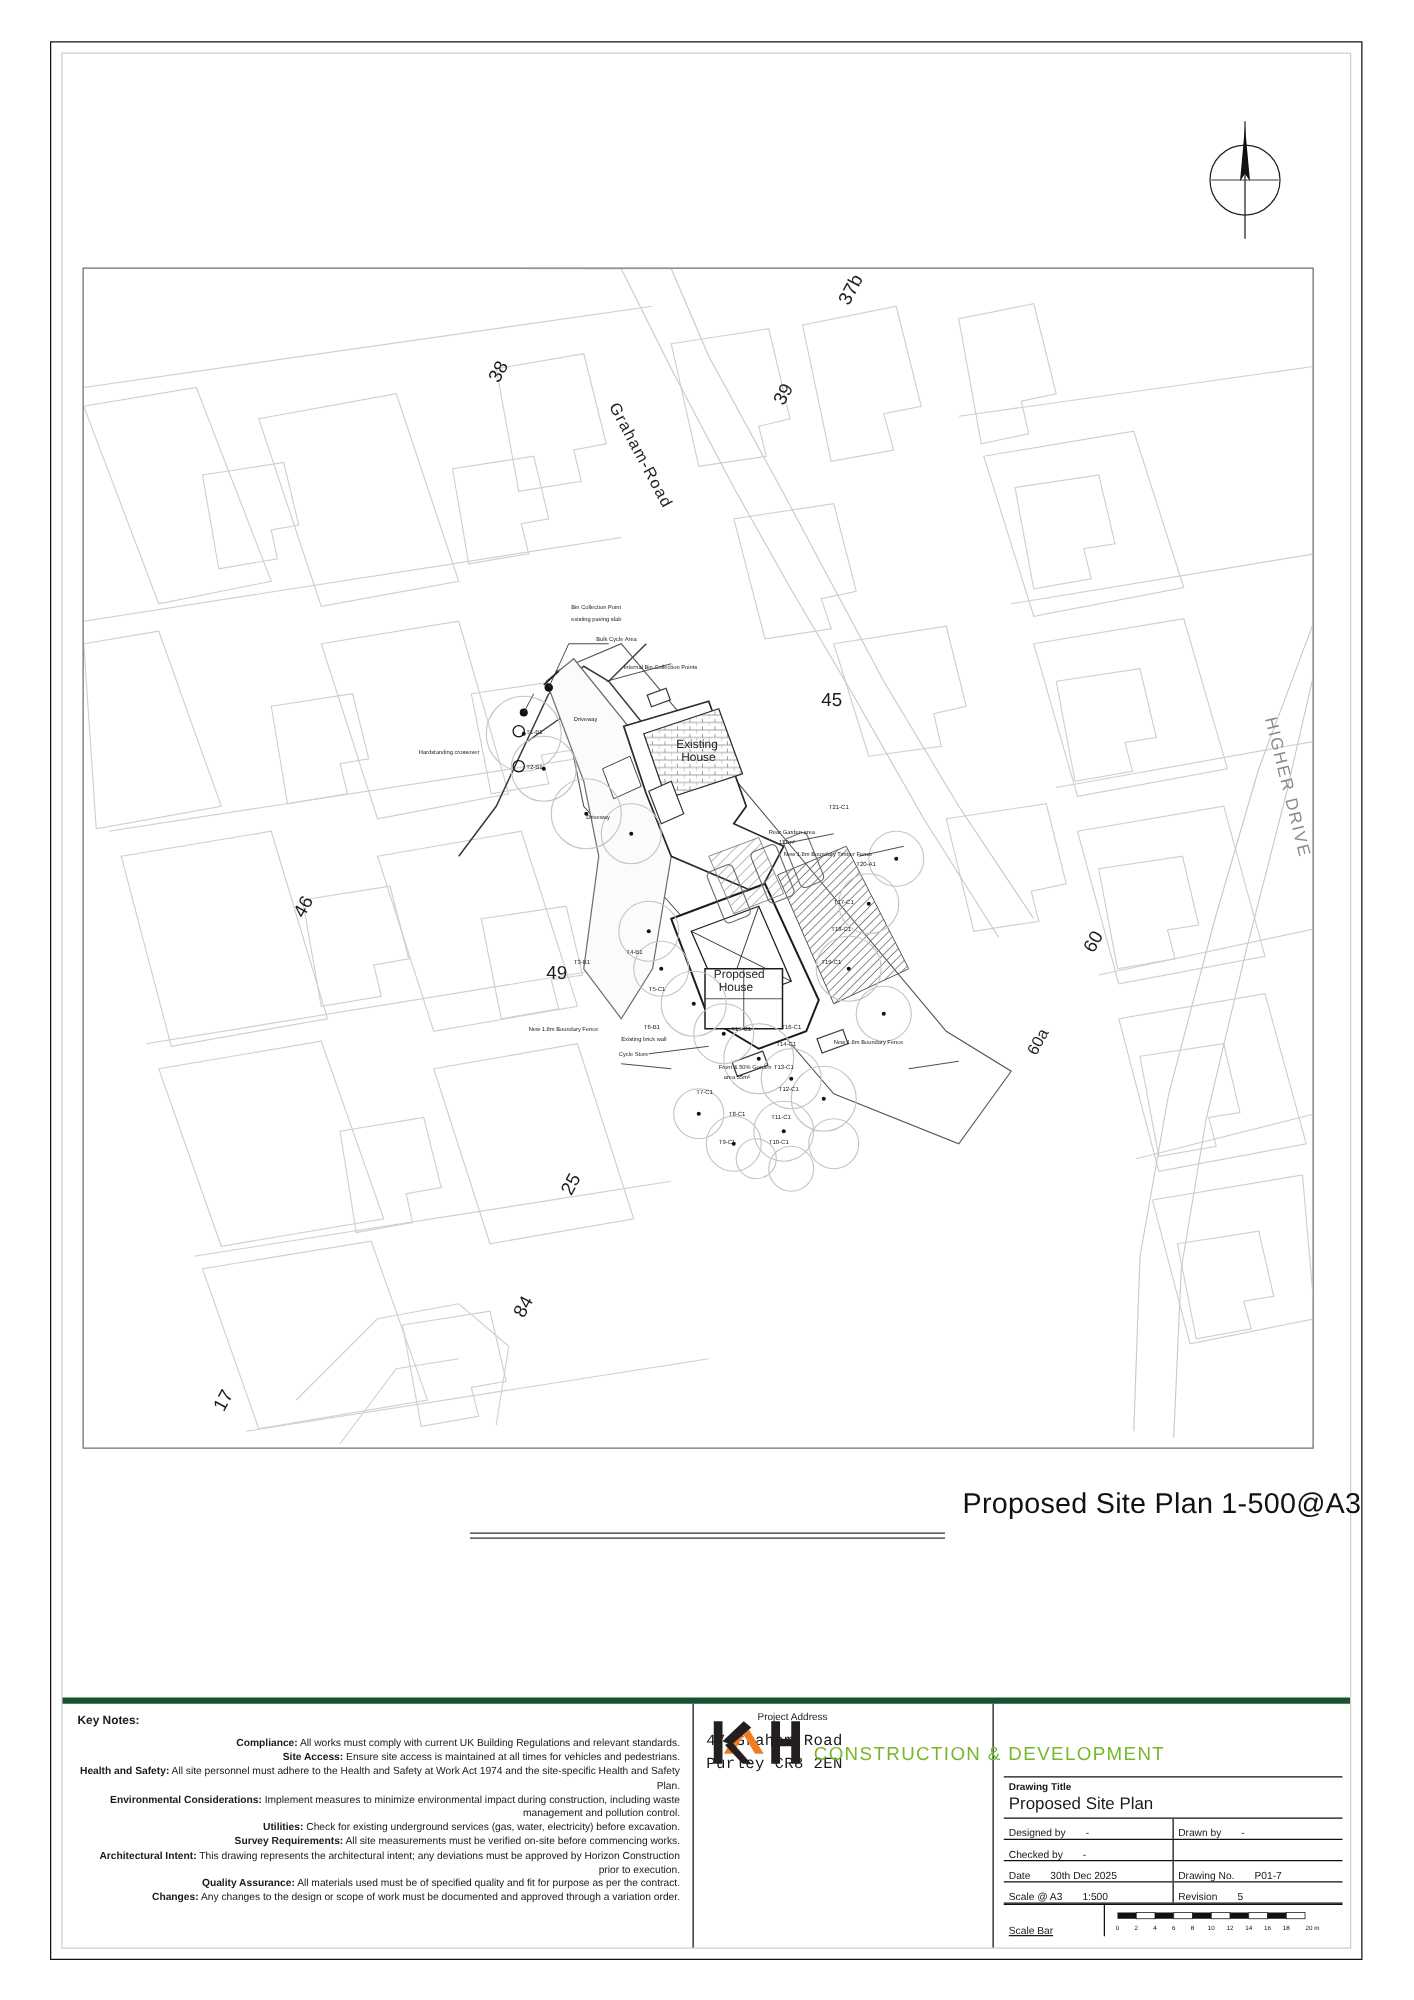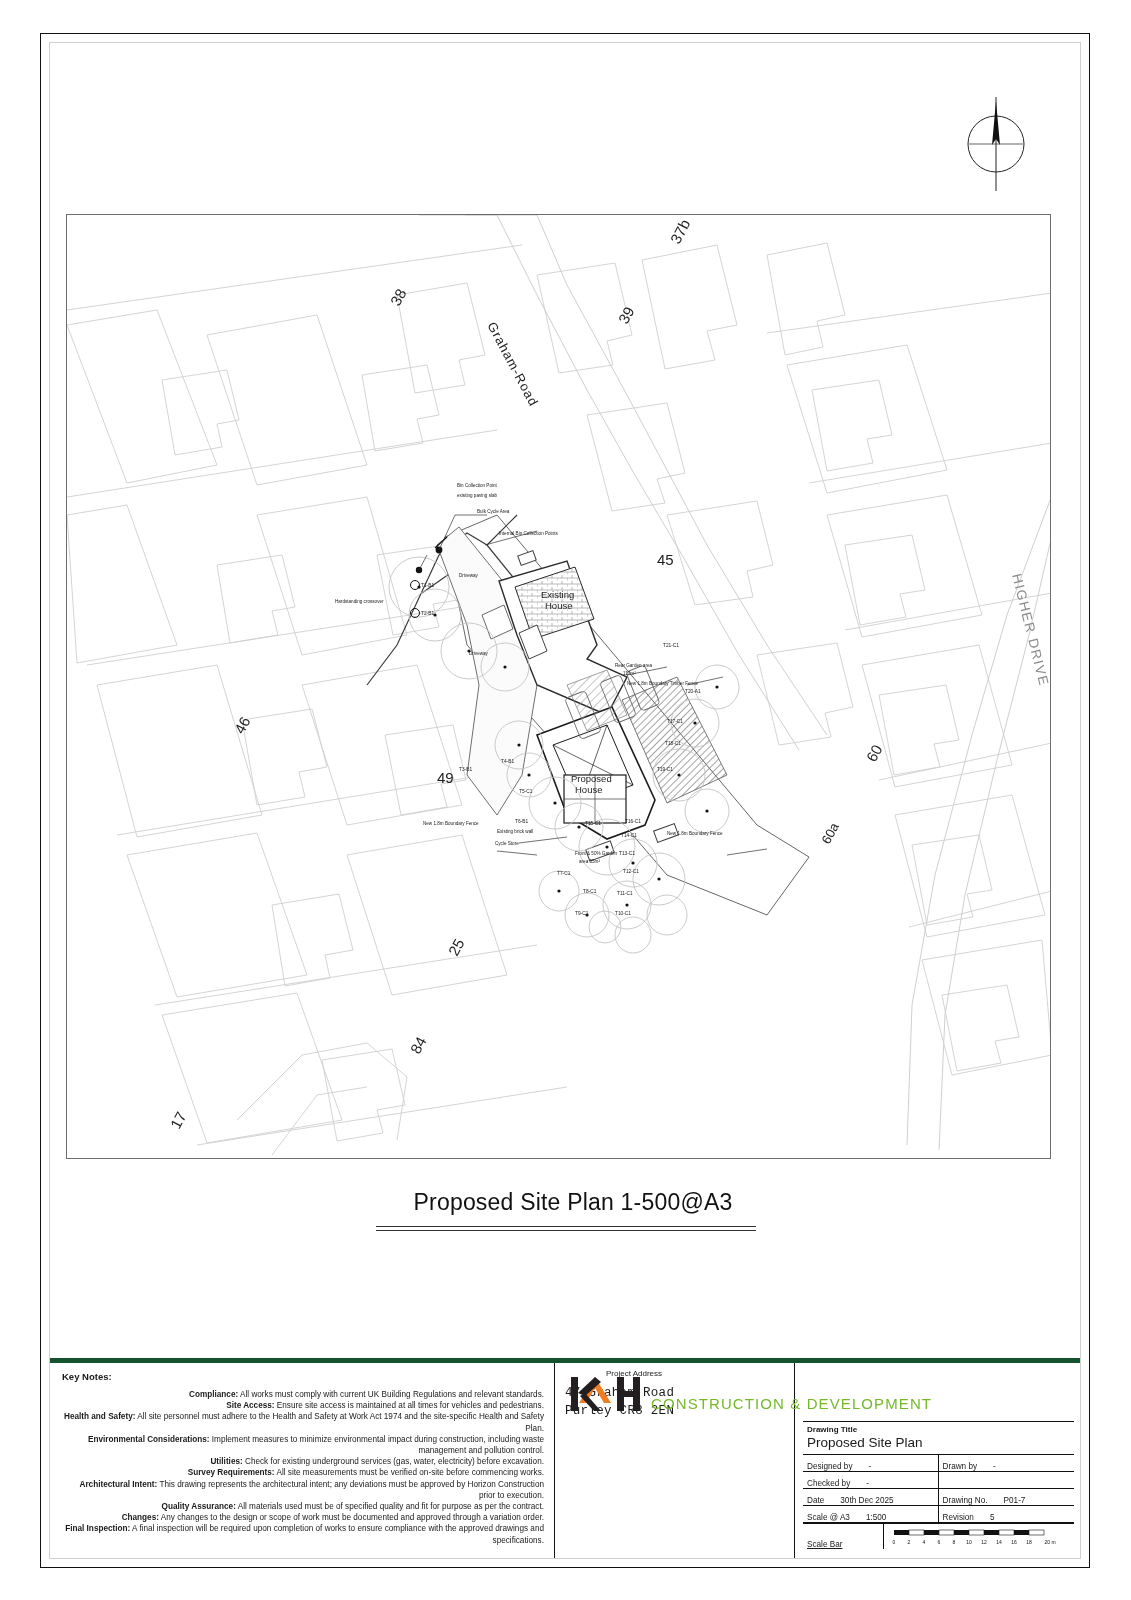--- a/index.html
+++ b/index.html
@@ -36,21 +36,21 @@
     width:985px; height:945px;
     border:1.5px solid #6d6d6d;
     overflow:hidden;
     background:#fff;
   }
   .plan-svg { position:absolute; left:0; top:0; }
 
   
   .plan-title {
     position:absolute; left:16px; right:0; top:1155px;
-    text-align:center;
+    text-align:right;
     font-size:23px;
     letter-spacing:.2px;
     color:#111;
   }
   .plan-title-rule {
     position:absolute; left:335px; top:1192px; width:380px;
     border-bottom:1px solid #333;
   }
   .plan-title-rule2 {
     position:absolute; left:335px; top:1196px; width:380px;
@@ -405,21 +405,20 @@
       <h4>Key Notes:</h4>
       <p class="note-line"><b>Compliance:</b><span> All works must comply with current UK Building Regulations and relevant standards.</span></p>
       <p class="note-line"><b>Site Access:</b><span> Ensure site access is maintained at all times for vehicles and pedestrians.</span></p>
       <p class="note-line"><b>Health and Safety:</b><span> All site personnel must adhere to the Health and Safety at Work Act 1974 and the site-specific Health and Safety Plan.</span></p>
       <p class="note-line"><b>Environmental Considerations:</b><span> Implement measures to minimize environmental impact during construction, including waste management and pollution control.</span></p>
       <p class="note-line"><b>Utilities:</b><span> Check for existing underground services (gas, water, electricity) before excavation.</span></p>
       <p class="note-line"><b>Survey Requirements:</b><span> All site measurements must be verified on-site before commencing works.</span></p>
       <p class="note-line"><b>Architectural Intent:</b><span> This drawing represents the architectural intent; any deviations must be approved by Horizon Construction prior to execution.</span></p>
       <p class="note-line"><b>Quality Assurance:</b><span> All materials used must be of specified quality and fit for purpose as per the contract.</span></p>
       <p class="note-line"><b>Changes:</b><span> Any changes to the design or scope of work must be documented and approved through a variation order.</span></p>
-      <p class="note-line"><b>Final Inspection:</b><span> A final inspection will be required upon completion of works to ensure compliance with the approved drawings and specifications.</span></p>
     </div>
 
     <div class="tb-mid">
       <div class="lbl">Project Address</div>
       <div class="tb-addr">
         <div>47 Graham Road</div>
         <div>Purley CR8 2EN</div>
       </div>
     </div>
 

